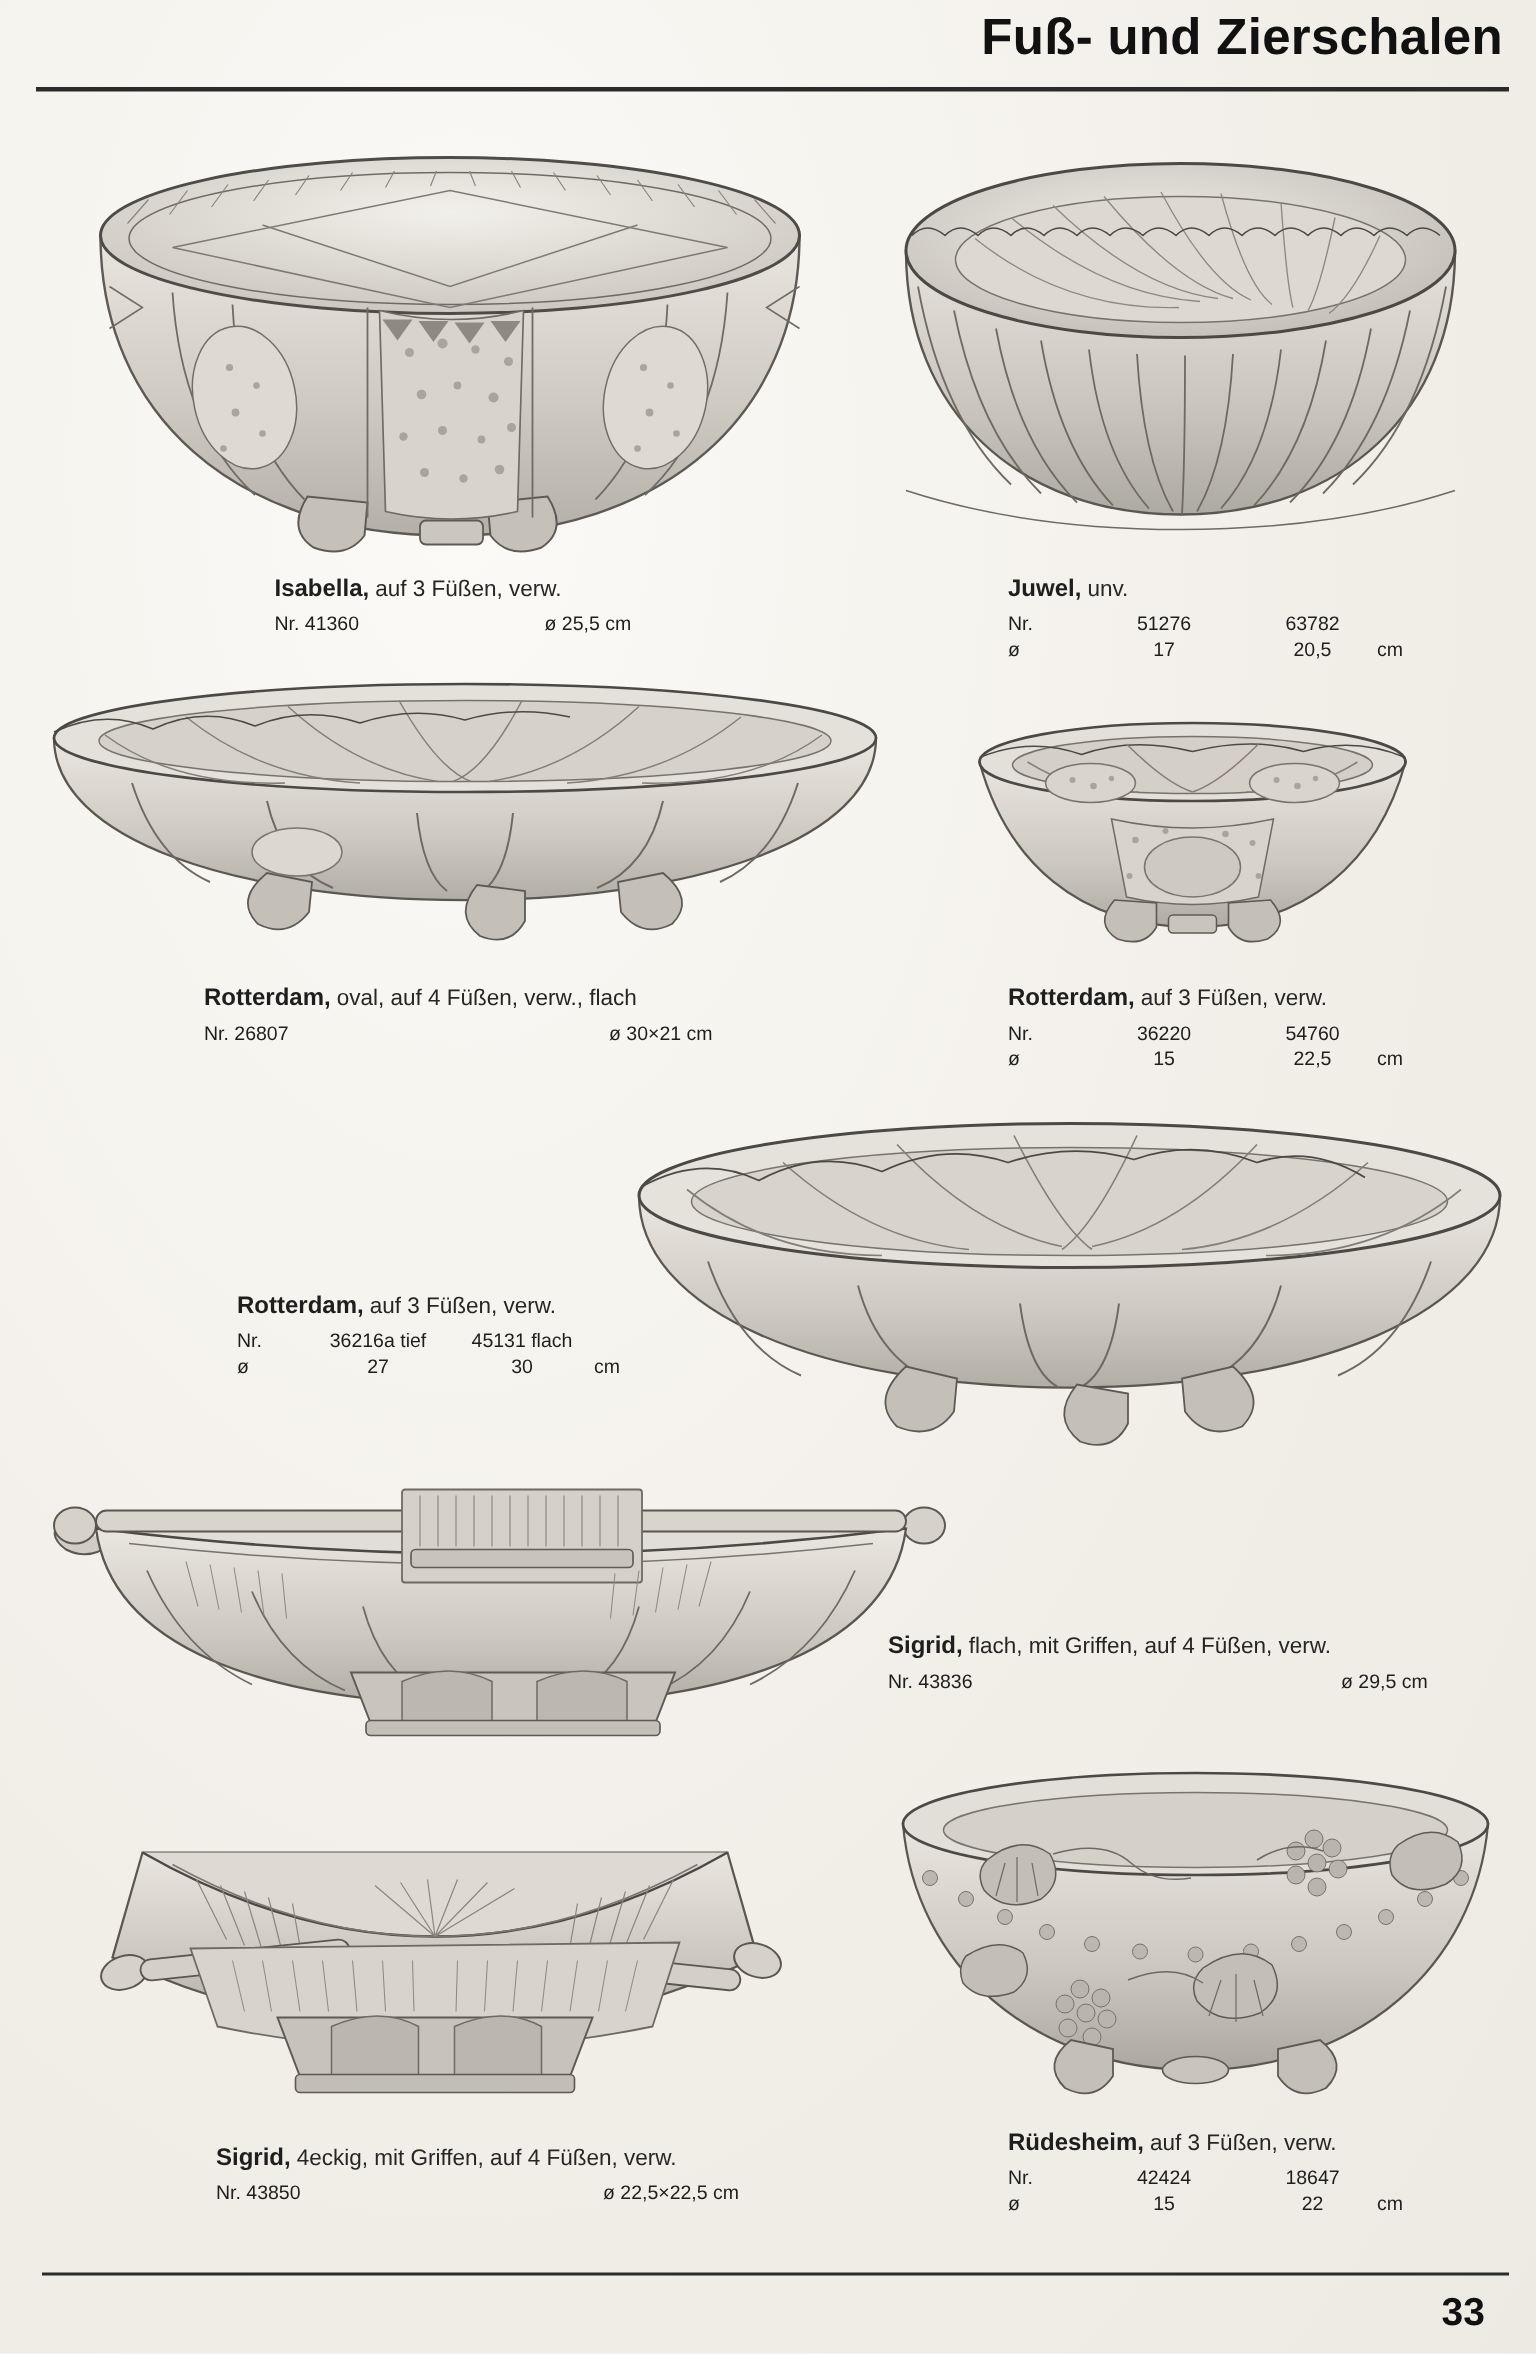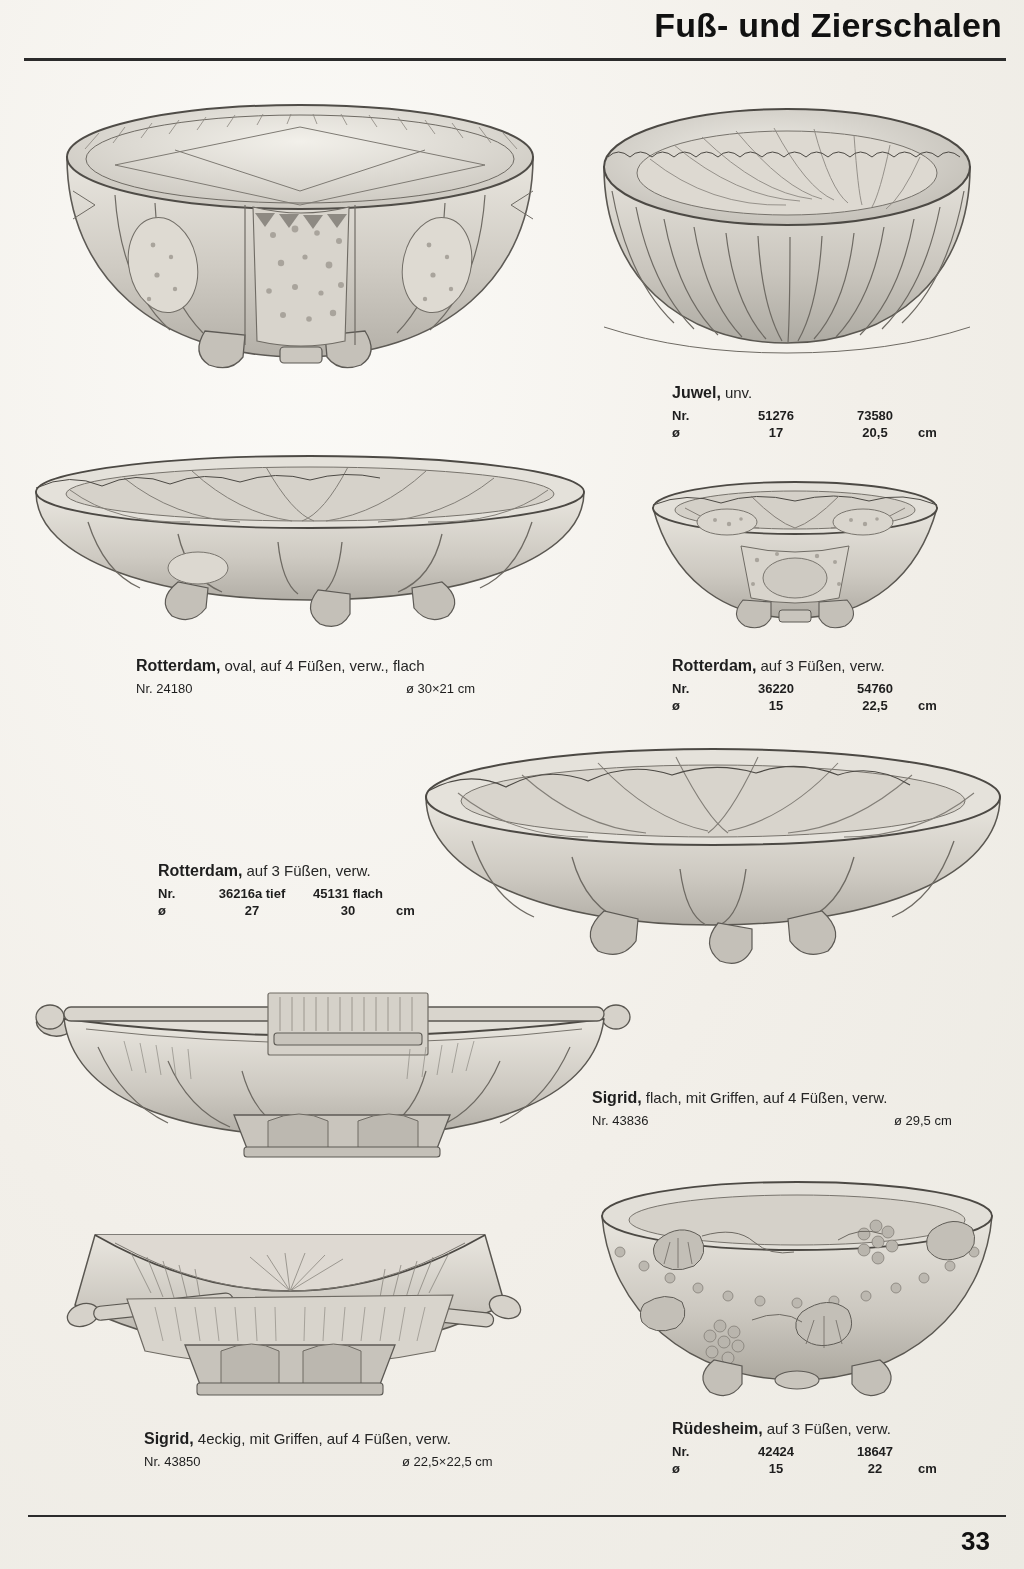--- a/index.html
+++ b/index.html
@@ -73,21 +73,21 @@
     font-size: 15px;
     color: #262626;
   }
   .spec-simple { margin-top: 3px; font-size: 13px; position: relative; }
   .spec-simple .right {
     position: absolute;
     left: 180px;
     top: 0;
     white-space: nowrap;
   }
-  .tbl { margin-top: 3px; font-size: 13px; font-weight: bold; }
+  .tbl { margin-top: 3px; font-size: 13px; }
   .tbl .row { display: block; height: 17px; position: relative; }
   .tbl .c0 { position: absolute; left: 0; }
   .tbl .c1 { position: absolute; left: 72px; text-align: center; width: 64px; }
   .tbl .c2 { position: absolute; left: 168px; text-align: center; width: 70px; }
   .tbl .c3 { position: absolute; left: 246px; }
   
   .fig {
     position: absolute;
   }
   .fig svg { display: block; }
@@ -176,20 +176,30 @@
       </g>
       <g fill="#8e8a83">
         <path d="M200 118 l10 14 l10 -14 z"></path>
           <path d="M224 119 l10 14 l10 -14 z"></path>
         <path d="M248 120 l10 14 l10 -14 z"></path>
           <path d="M272 119 l10 14 l10 -14 z"></path>
       </g>
     </svg>
   </div>
 
+  <div class="caption" style="left:183px; top:382px;">
+    <div>
+      <span class="name">Isabella,</span>
+      <span class="desc">auf 3 Füßen, verw.</span>
+    </div>
+    <div class="spec-simple">
+      <span>Nr. 41360</span>
+      <span class="right">ø 25,5 cm</span>
+    </div>
+  </div>
 
   <div class="fig" style="left:590px; top:95px;">
     <svg width="400" height="280" viewBox="0 0 400 280">
       <defs>
         <linearGradient id="gJ" x1="0" y1="0" x2="0" y2="1">
           <stop offset="0%" stop-color="#e6e3dc"></stop>
           <stop offset="60%" stop-color="#c9c5bd"></stop>
           <stop offset="100%" stop-color="#adaaa2"></stop>
         </linearGradient>
         <radialGradient id="gJin" cx="45%" cy="40%" r="70%">
@@ -238,21 +248,21 @@
 
   <div class="caption" style="left:672px; top:382px;">
     <div>
       <span class="name">Juwel,</span>
       <span class="desc">unv.</span>
     </div>
     <div class="tbl">
       <div class="row">
         <span class="c0">Nr.</span>
         <span class="c1">51276</span>
-        <span class="c2">73580</span>
+        <span class="c2">63782</span>
         <span class="c3"></span>
       </div>
       <div class="row">
         <span class="c0">ø</span>
         <span class="c1">17</span>
         <span class="c2">20,5</span>
         <span class="c3">cm</span>
       </div>
     </div>
   </div>
@@ -299,21 +309,21 @@
       <ellipse cx="170" cy="118" rx="30" ry="16" fill="#dcd8d0" stroke="#79756e" stroke-width="1"></ellipse>
     </svg>
   </div>
 
   <div class="caption" style="left:136px; top:655px;">
     <div>
       <span class="name">Rotterdam,</span>
       <span class="desc">oval, auf 4 Füßen, verw., flach</span>
     </div>
     <div class="spec-simple">
-      <span>Nr. 24180</span>
+      <span>Nr. 26807</span>
       <span class="right" style="left:270px;">ø 30×21 cm</span>
     </div>
   </div>
 
   <div class="fig" style="left:645px; top:478px;">
     <svg width="300" height="160" viewBox="0 0 300 160">
       <defs>
         <linearGradient id="gRs" x1="0" y1="0" x2="0" y2="1">
           <stop offset="0%" stop-color="#e9e6df"></stop>
           <stop offset="60%" stop-color="#cdc9c1"></stop>

